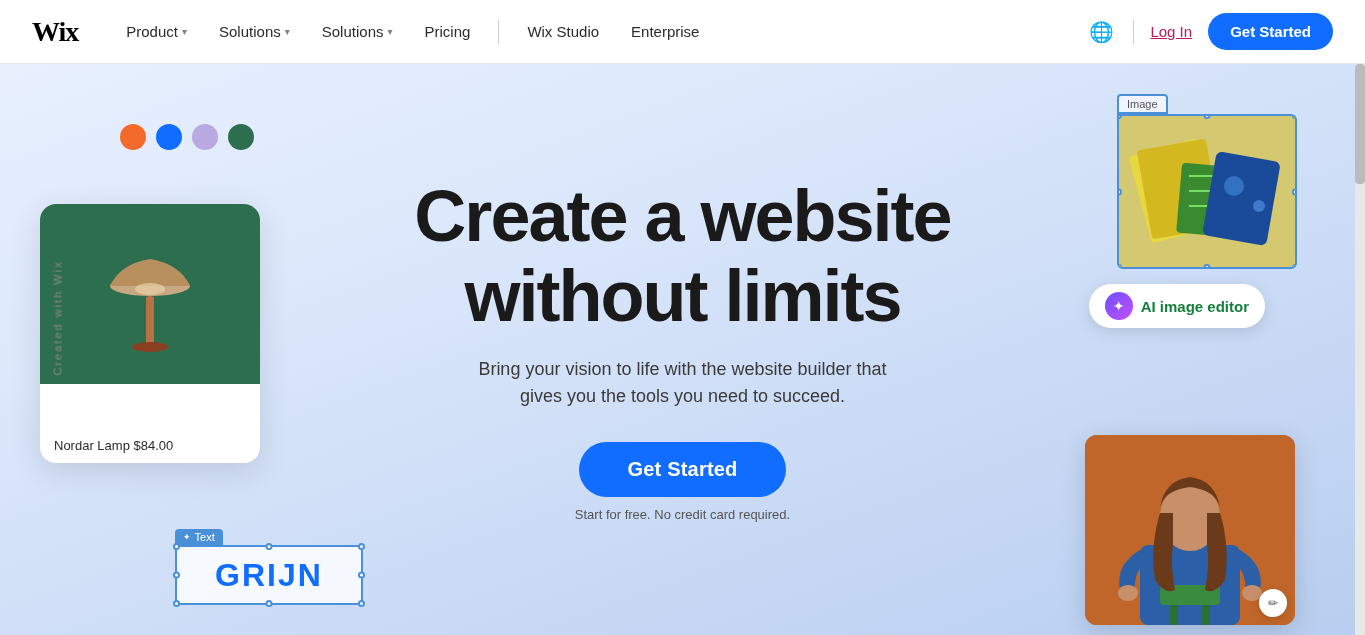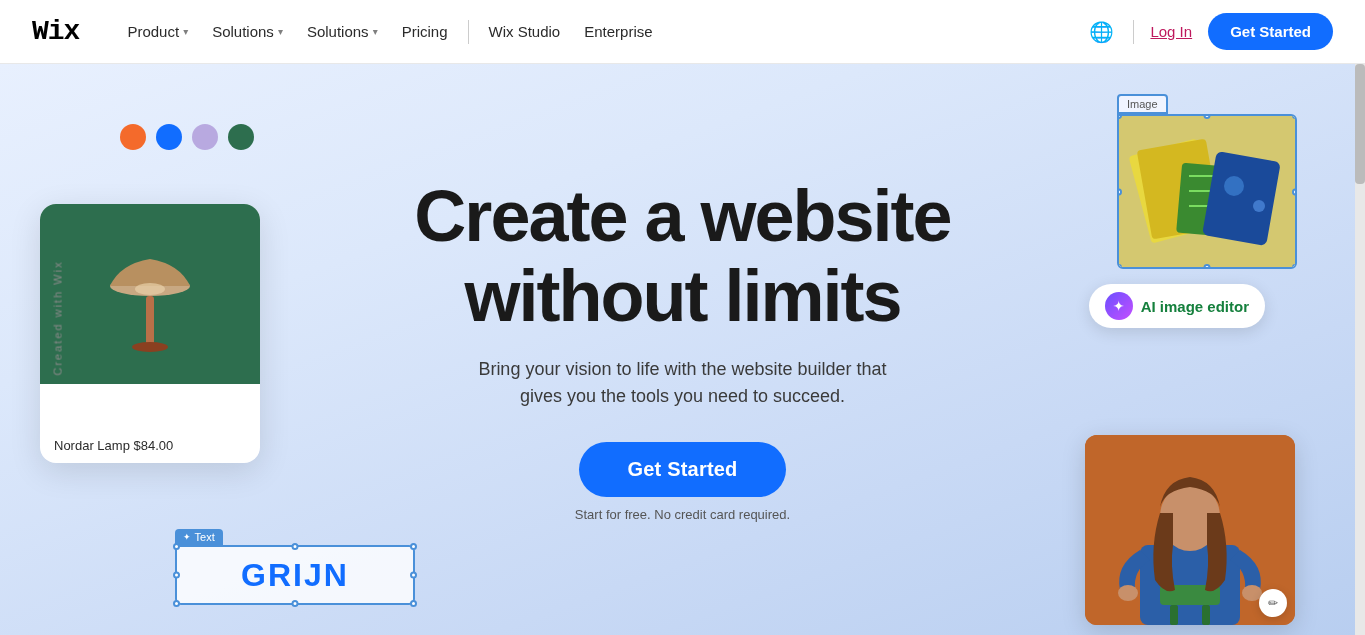--- a/index.html
+++ b/index.html
@@ -22,26 +22,26 @@
       background: #fff;
       border-bottom: 1px solid #e8e8e8;
       gap: 0;
     }
     .nav-logo {
       font-size: 28px;
       font-weight: 900;
       color: #000;
       letter-spacing: -1px;
       margin-right: 36px;
-      font-family: Liberation Mono, monospace;
+      font-family: Liberation Serif, serif;
     }
     .nav-items {
       display: flex;
       align-items: center;
-      gap: 0;
+      gap: 8px;
       flex: 1;
     }
     .nav-item {
       display: flex;
       align-items: center;
       gap: 4px;
       padding: 8px 12px;
       font-size: 15px;
       color: #2b2b2b;
       cursor: pointer;
@@ -210,21 +210,21 @@
       border-radius: 4px 4px 0 0;
       display: inline-flex;
       align-items: center;
       gap: 4px;
     }
     .text-widget-box {
       border: 2px solid #4a90d9;
       border-radius: 0 6px 6px 6px;
       padding: 6px 10px;
       background: rgba(255,255,255,0.8);
-      width: 240px;
+      width: 188px;
       height: 60px;
       display: flex;
       align-items: center;
       justify-content: center;
     }
     .grijn-text {
       font-size: 32px;
       font-weight: 900;
       color: #116dff;
       letter-spacing: 2px;

